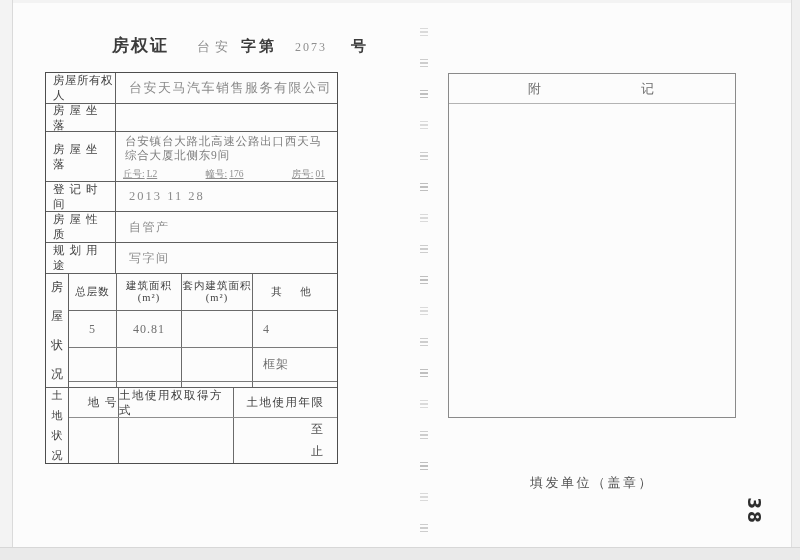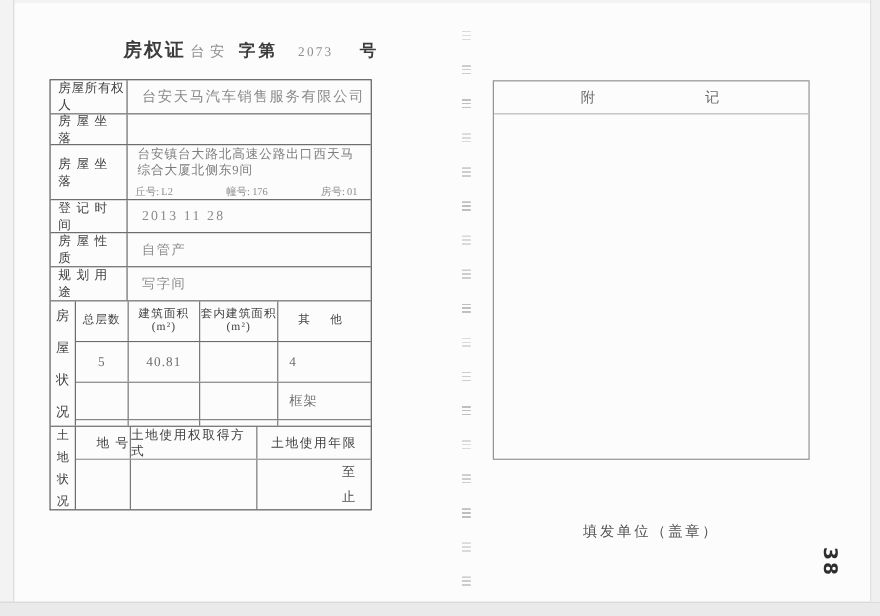--- a/index.html
+++ b/index.html
@@ -13,40 +13,40 @@
 
   
   .edge-left{position:absolute;left:0;top:0;width:12px;height:560px;background:#f3f3f3;border-right:1px solid #dadada;}
   .edge-top{position:absolute;left:0;top:0;width:800px;height:3px;background:#f3f3f3;}
   .edge-bottom{position:absolute;left:0;top:547px;width:800px;height:13px;background:#eaeaea;border-top:1px solid #d7d7d7;}
   .edge-right{position:absolute;left:791px;top:0;width:9px;height:547px;background:#f0f0f0;border-left:1px solid #dedede;}
 
   
   .title{position:absolute;left:112px;top:34px;display:flex;align-items:baseline;color:#3c3c3c;}
   .t-prefix{font-size:17px;font-weight:bold;letter-spacing:2px;}
-  .t-region{font-size:13px;color:#8f8f8f;letter-spacing:5px;margin-left:4px;filter:blur(.3px);}
+  .t-region{font-size:13px;color:#8f8f8f;letter-spacing:5px;margin-left:28px;filter:blur(.3px);}
   .t-series{font-size:15px;font-weight:bold;letter-spacing:3px;margin-left:8px;}
   .t-number{font-size:12px;color:#8f8f8f;letter-spacing:2px;margin-left:18px;filter:blur(.3px);}
   .t-suffix{font-size:15px;font-weight:bold;margin-left:24px;}
 
   
   .cert-table{position:absolute;left:45px;top:72px;width:293px;height:392px;
     border:1px solid #4d4d4d;box-sizing:border-box;display:flex;flex-direction:column;}
   .cert-row{display:flex;border-bottom:1px solid #5f5f5f;box-sizing:border-box;}
   .row-label{width:70px;border-right:1px solid #5f5f5f;display:flex;align-items:center;
     padding-left:7px;font-size:11.5px;color:#424242;box-sizing:border-box;flex-shrink:0;}
   .ls4{letter-spacing:5px;}
   .ls6{letter-spacing:.5px;}
   .row-value{flex:1;display:flex;align-items:center;padding-left:13px;font-size:13px;
     color:#8b8b8b;letter-spacing:1.5px;filter:blur(.35px);}
   .loc-value{flex:1;display:flex;flex-direction:column;justify-content:flex-end;padding:3px 0 0 0;}
   .loc-line{font-size:11.5px;color:#7d7d7d;letter-spacing:.8px;padding-left:9px;line-height:13.5px;filter:blur(.35px);}
   .loc-sub{display:flex;justify-content:space-between;padding:6px 10px 0 7px;
     font-size:9.5px;color:#8f8f8f;filter:blur(.3px);}
-  .loc-sub span{margin-right:2px;}
+  .loc-sub span{margin-right:2px;text-decoration:underline;}
 
   
   .section{display:flex;box-sizing:border-box;}
   .section-label{width:23px;border-right:1px solid #5f5f5f;display:flex;flex-direction:column;
     align-items:center;justify-content:center;font-size:12px;color:#424242;box-sizing:border-box;flex-shrink:0;}
   .house-label{gap:12px;}
   .land-label{gap:5px;font-size:11px;}
   .grid{flex:1;display:flex;flex-direction:column;}
   .g-row{display:flex;box-sizing:border-box;}
   .g-cell{box-sizing:border-box;border-right:1px solid #6b6b6b;display:flex;flex-direction:column;

